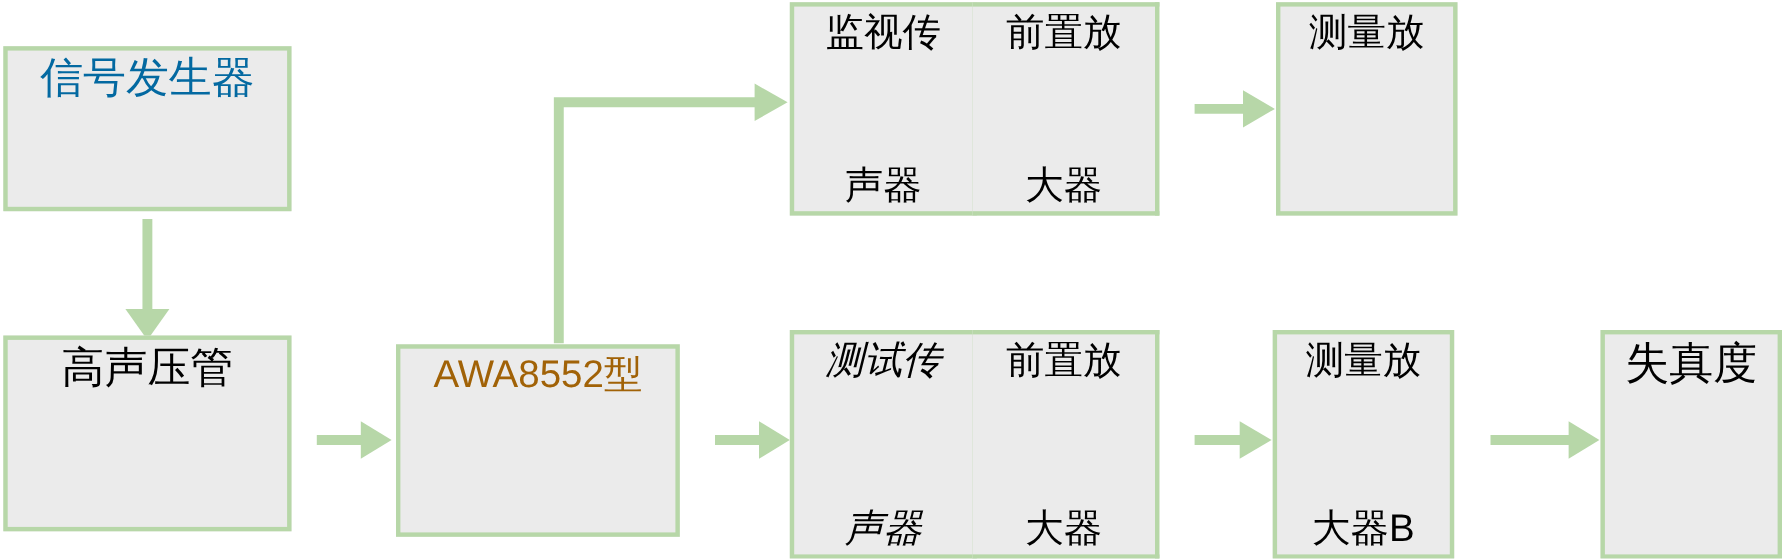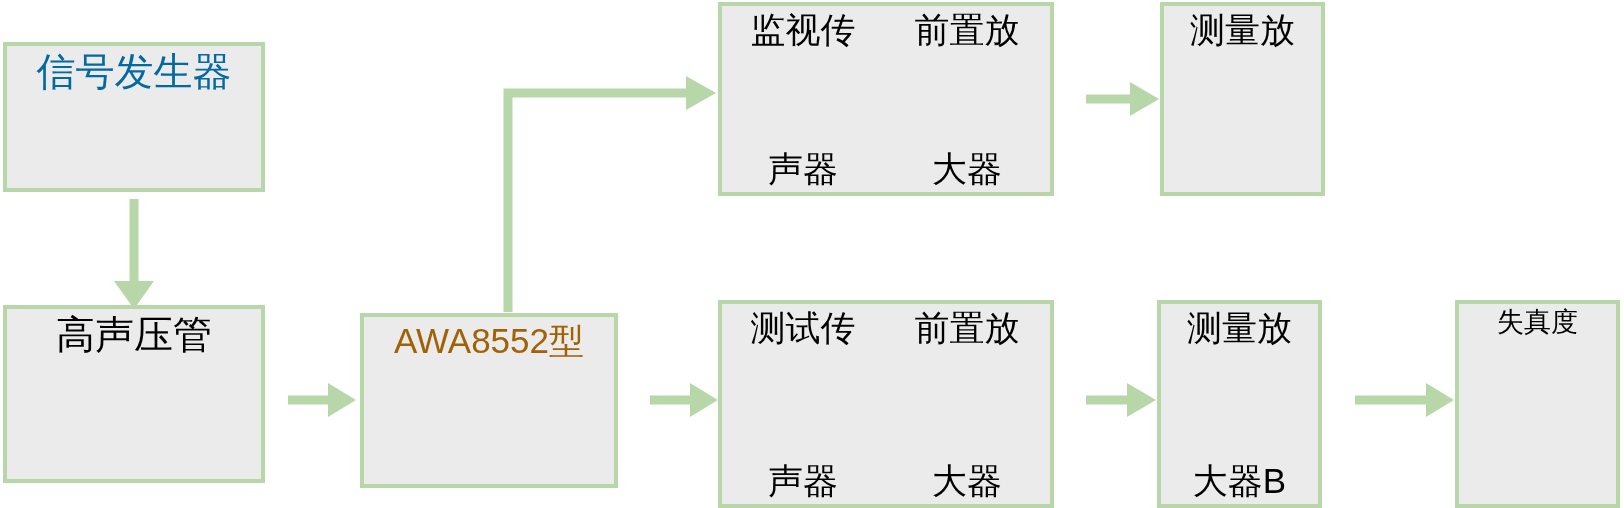--- a/index.html
+++ b/index.html
@@ -109,32 +109,32 @@
 
   <div class="node pair-right" id="n4" style="left: 884px; top: 2px; width: 170px; height: 194px; font-size: 35px; background: rgb(235, 235, 235); border-color: rgb(183, 215, 168); color: rgb(0, 0, 0);">
     <span class="line">前置放</span>
     <span class="line">大器</span>
   </div>
 
   <div class="node" id="n5" style="left: 1160px; top: 2px; width: 165px; height: 194px; font-size: 35px; background: rgb(235, 235, 235); border-color: rgb(183, 215, 168); color: rgb(0, 0, 0);">
     <span class="line">测量放</span>
   </div>
 
-  <div class="node" id="n6" style="left: 718px; top: 300px; width: 170px; height: 208px; font-size: 35px; background: rgb(235, 235, 235); border-color: rgb(183, 215, 168); color: rgb(0, 0, 0);">
+  <div class="node" id="n6" style="left: 718px; top: 300px; width: 170px; height: 208px; font-size: 35px; background: rgb(235, 235, 235); border-color: rgb(183, 215, 168); color: rgb(0, 0, 0); font-style: italic;">
     <span class="line">测试传</span>
     <span class="line">声器</span>
   </div>
 
   <div class="node pair-right" id="n7" style="left: 884px; top: 300px; width: 170px; height: 208px; font-size: 35px; background: rgb(235, 235, 235); border-color: rgb(183, 215, 168); color: rgb(0, 0, 0);">
     <span class="line">前置放</span>
     <span class="line">大器</span>
   </div>
 
   <div class="node" id="n8" style="left: 1157px; top: 300px; width: 165px; height: 208px; font-size: 35px; background: rgb(235, 235, 235); border-color: rgb(183, 215, 168); color: rgb(0, 0, 0);">
     <span class="line">测量放</span>
     <span class="line">大器B</span>
   </div>
 
-  <div class="node" id="n9" style="left: 1455px; top: 300px; width: 165px; height: 208px; font-size: 27px; background: rgb(235, 235, 235); border-color: rgb(183, 215, 168); color: rgb(0, 0, 0);">
+  <div class="node" id="n9" style="left: 1455px; top: 300px; width: 165px; height: 208px; font-size: 40px; background: rgb(235, 235, 235); border-color: rgb(183, 215, 168); color: rgb(0, 0, 0);">
     <span class="line">失真度</span>
   </div>
 
 </div>
 
 </body></html>

